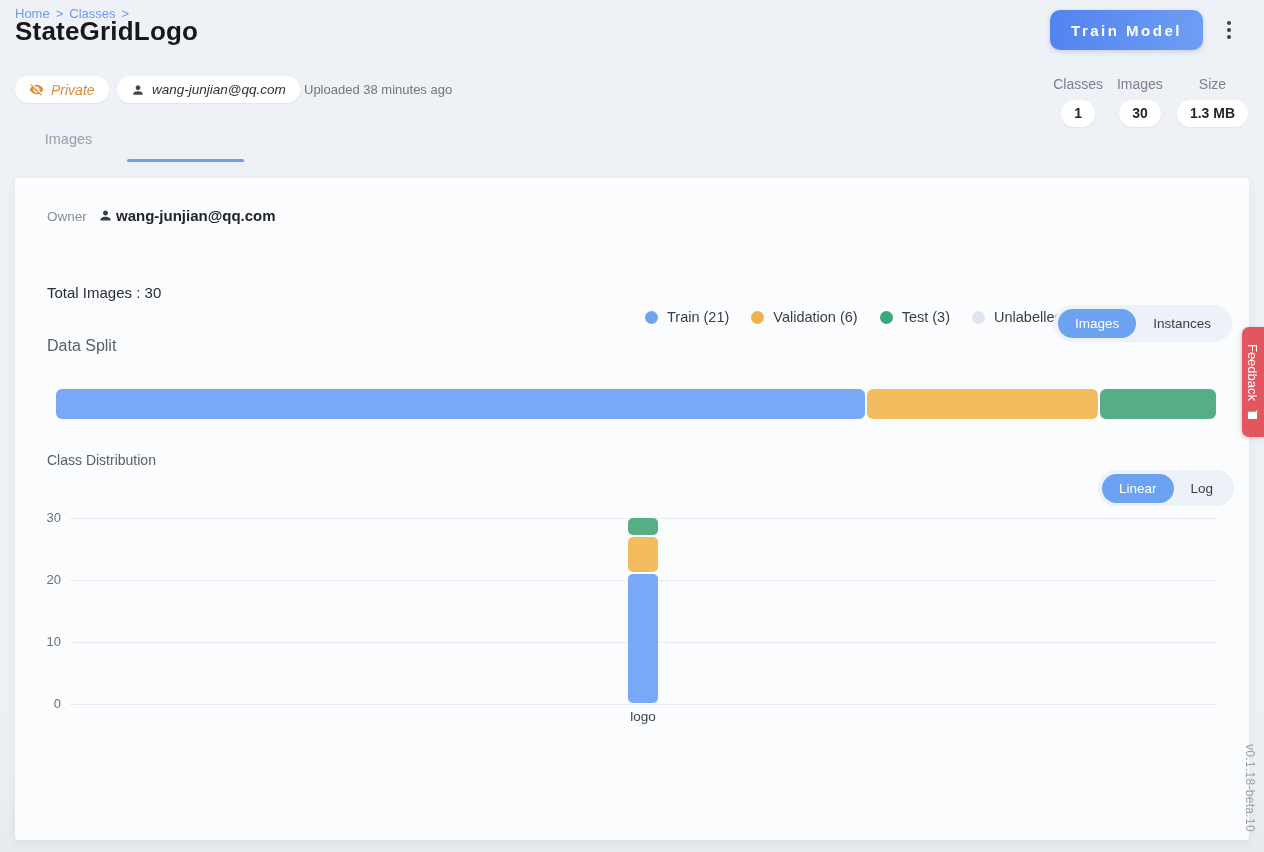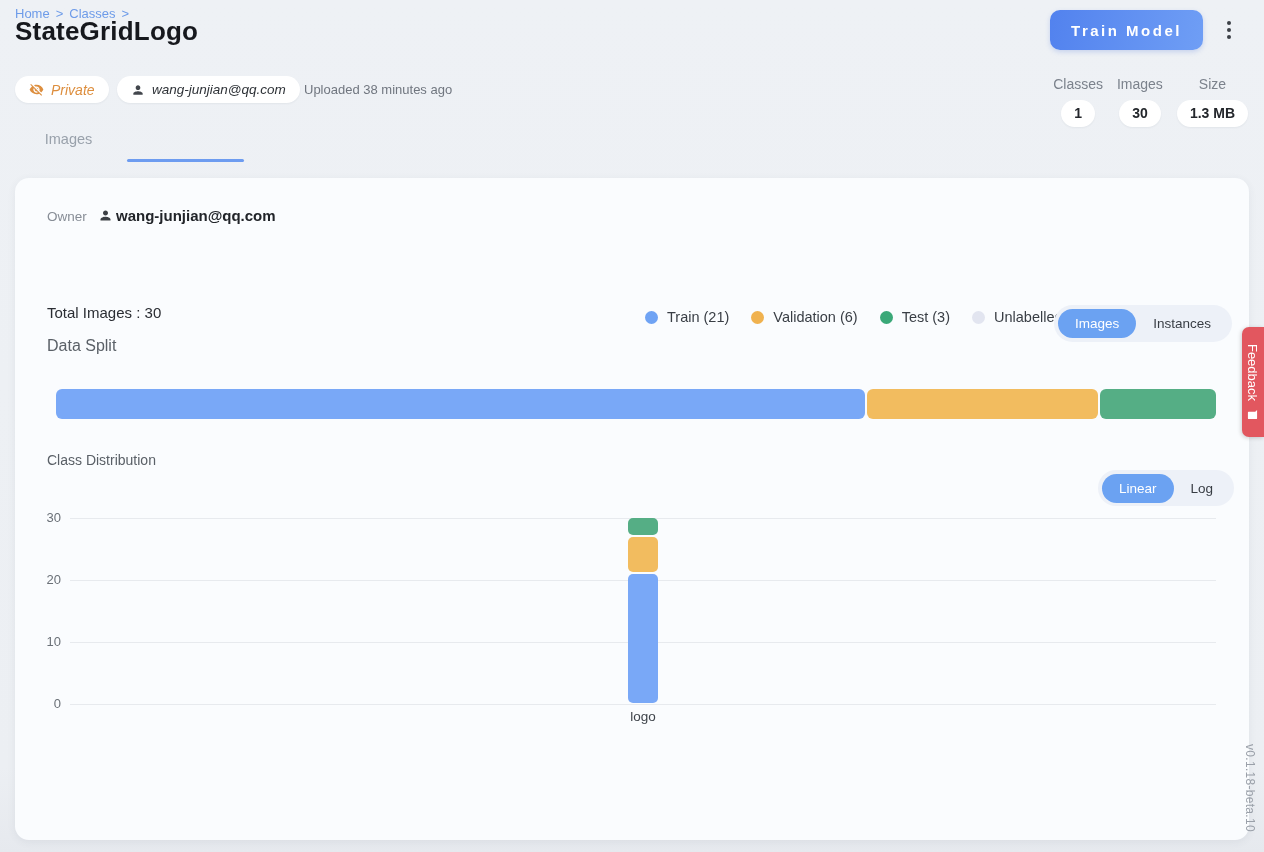--- a/index.html
+++ b/index.html
@@ -42,27 +42,27 @@
 
   
   .tabs { left:10px; top:117px; display:flex; }
   .tab { width:117px; height:43px; display:flex; align-items:center; justify-content:center;
     font-size:14.5px; color:#99a1ab; cursor:pointer; }
   .tab.active { color:#1e2126; font-weight:bold; }
   .tab-indicator { top:159px; height:3px; width:117px; background:#6d9cf0; border-radius:2px; }
 
   
   .card { left:15px; top:178px; width:1234px; height:662px; background:#fafcfe;
-    border-radius:14px; box-shadow:0 2px 8px rgba(60,70,90,.07); }
+    border-radius:4px; box-shadow:0 2px 8px rgba(60,70,90,.07); }
   .card .abs { position:absolute; }
 
   .owner-label { left:32px; top:31px; font-size:13.5px; color:#878d96; }
   .owner-icon { left:83px; top:30px; }
   .owner-email { left:101px; top:29px; font-size:15px; font-weight:bold; color:#212429; }
-  .total-images { left:32px; top:106px; font-size:15px; color:#2a2d33;margin-top:20px; }
+  .total-images { left:32px; top:106px; font-size:15px; color:#2a2d33; }
 
   .legend { left:630px; top:131px; display:flex; align-items:center; gap:22px; }
   .legend-item { display:flex; align-items:center; gap:9px; font-size:14.5px; color:#393e45; }
   .legend-dot { width:13px; height:13px; border-radius:50%; }
 
   .toggle { background:#edf1f8; border-radius:19px; height:37px; display:flex; align-items:center;
     padding:4px; }
   .toggle-split { left:1039px; top:127px; }
   .toggle-scale { left:1083px; top:292px; height:36px; }
   .toggle .opt { height:29px; line-height:29px; padding:0 17px; border-radius:15px;

